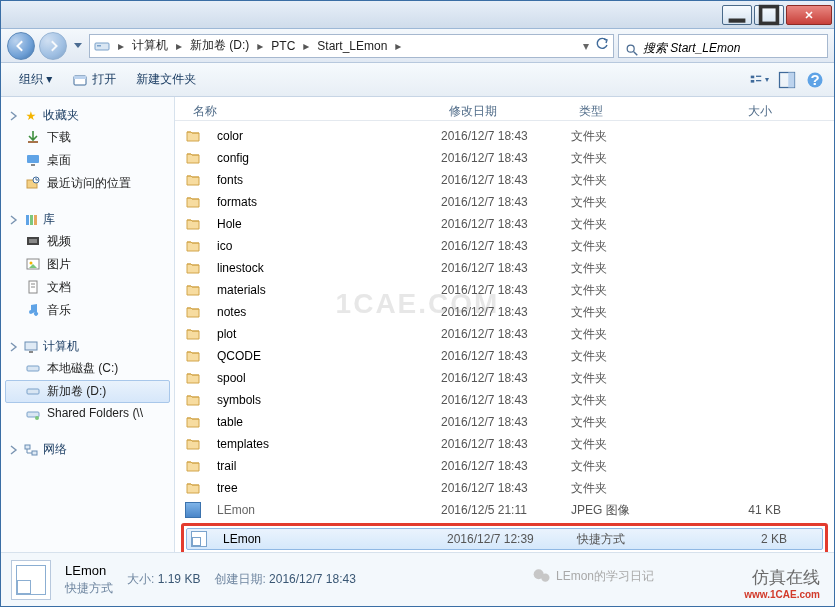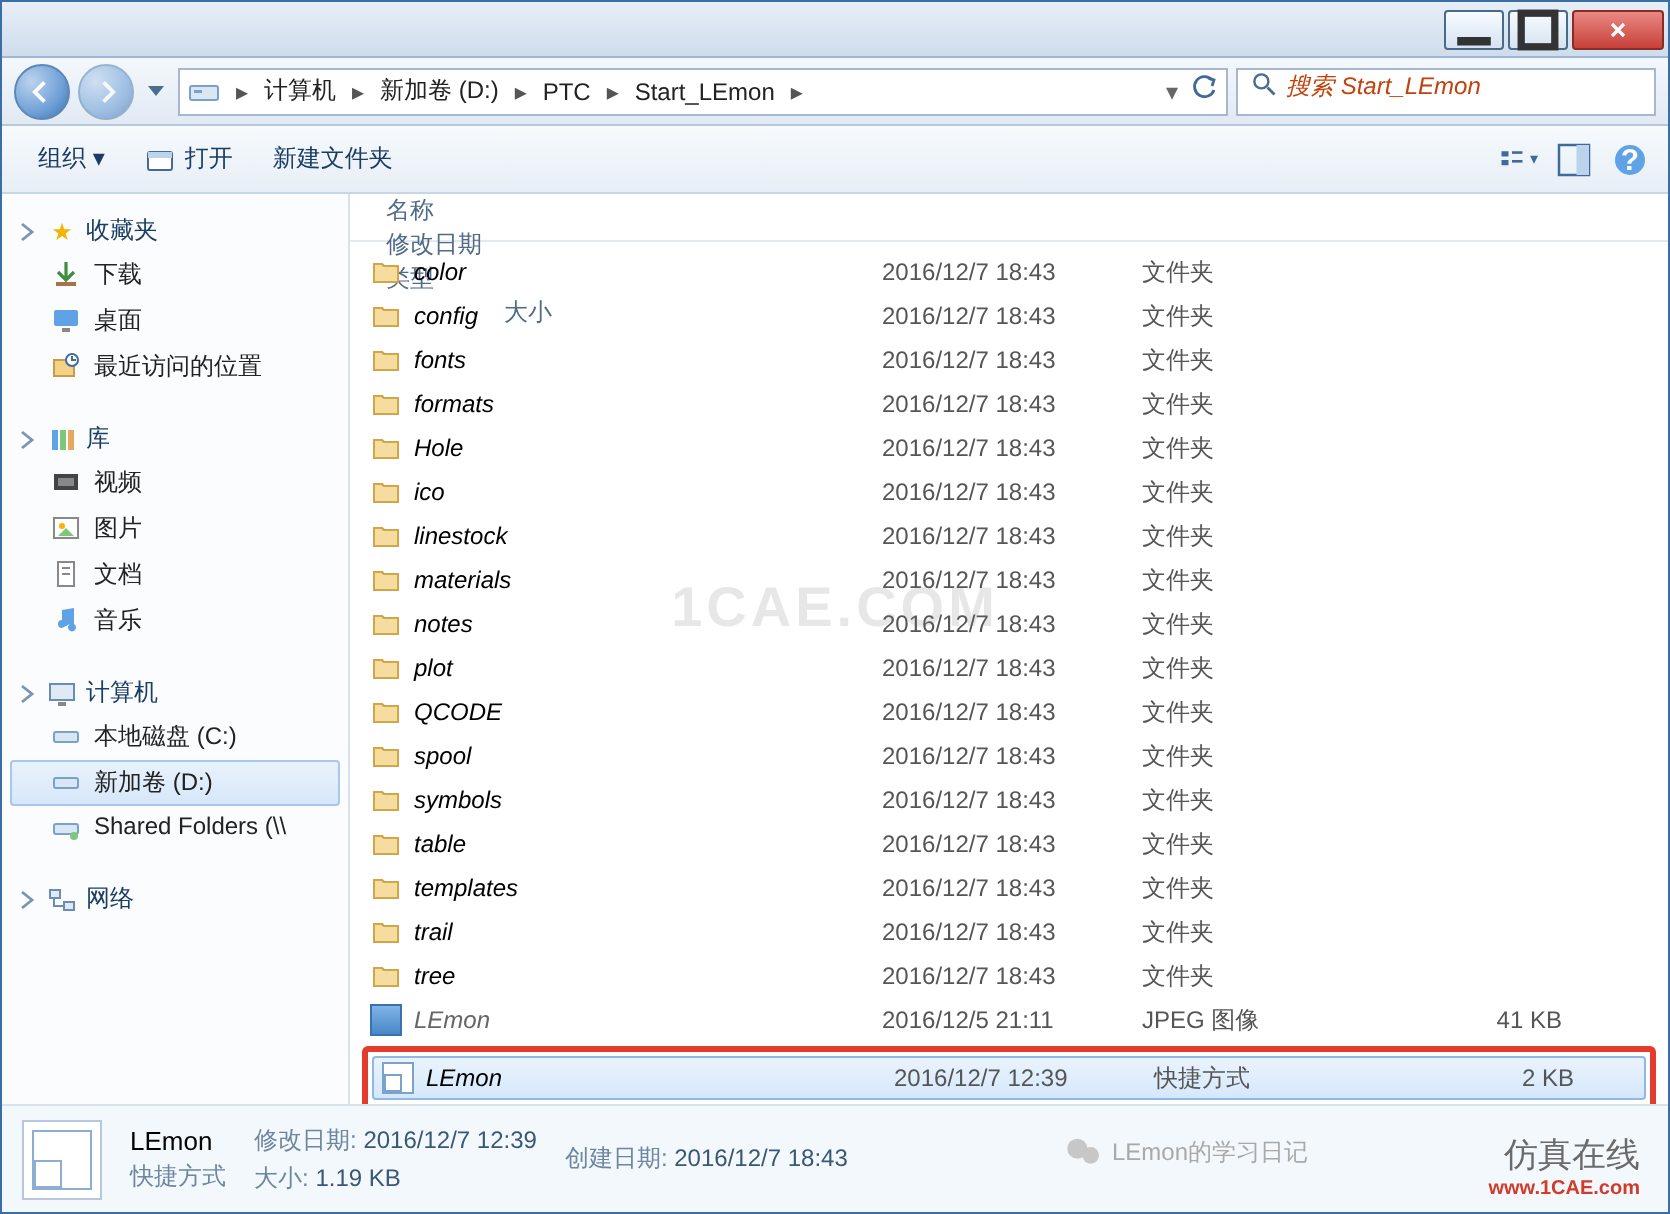--- a/index.html
+++ b/index.html
@@ -17,21 +17,21 @@
 .navbar { height: 34px; background: linear-gradient(#f4f8fc,#e1e9f3); display: flex; align-items: center; padding: 0 6px; gap: 4px; border-bottom: 1px solid #b7c8dd; }
 .nav-btn { width: 28px; height: 28px; border-radius: 14px; background: radial-gradient(circle at 30% 30%, #bcd3ee, #6fa0d6 60%, #3d6fa6); border: 1px solid #5b88b9; display: flex; align-items: center; justify-content: center; color: #fff; }
 .nav-btn.fwd { opacity: .6; }
 .nav-btn svg { width: 12px; height: 12px; }
 .nav-drop { width: 14px; height: 24px; display:flex; align-items:center; justify-content:center; color:#4b6c92;}
 .breadcrumb { flex: 1; height: 24px; border: 1px solid #a6b8cf; background: #fff; display: flex; align-items: center; padding-left: 4px; overflow:hidden;}
 .bc-icon { width: 16px; height: 16px; margin-right: 4px; display:flex;align-items:center;justify-content:center; }
 .bc-seg { display: flex; align-items: center; padding: 0 4px; height: 100%; color: #222; white-space:nowrap;}
 .bc-arrow { width: 14px; display: flex; align-items: center; justify-content: center; color: #555; }
 .bc-right { margin-left:auto; display:flex; align-items:center; padding-right:4px; gap:6px; color:#666;}
-.searchbox { width: 210px; height: 24px; border: 1px solid #a6b8cf; background: #fff; display: flex; align-items: flex-start; padding: 0 6px; color: #c2410c; font-style: italic; }
+.searchbox { width: 210px; height: 24px; border: 1px solid #a6b8cf; background: #fff; display: flex; align-items: flex-end; padding: 0 6px; color: #000000; font-style: italic; }
 .searchbox svg { width:14px;height:14px;margin-right:4px; color:#4b6c92;}
 
 
 .toolbar { height: 34px; background: linear-gradient(#f6fafd,#e7eef5); display: flex; align-items: center; padding: 0 8px; border-bottom: 1px solid #c7d5e5; }
 .tb-btn { padding: 4px 10px; display: flex; align-items: center; gap: 4px; color: #1b3d63; border-radius:2px;}
 .tb-right { margin-left: auto; display:flex; gap:6px; align-items:center; }
 .tb-icon { width:22px;height:22px;display:flex;align-items:center;justify-content:center;color:#3f6a9a;border:1px solid transparent;border-radius:2px;}
 
 
 .body { flex: 1; display: flex; overflow: hidden; }
@@ -40,29 +40,29 @@
 .nav-head { display: flex; align-items: center; gap: 4px; padding: 2px 4px; color: #1b3d63; font-weight: normal; }
 .nav-head svg{width:10px;height:10px;color:#7a94b2;}
 .nav-item { display: flex; gap: 6px; padding: 3px 4px 3px 20px; color: #222; white-space:nowrap;}
 .nav-item.selected { background: linear-gradient(#e9f2fc,#d6e7fa); border:1px solid #a8c7ea; border-radius:2px; padding:2px 3px 2px 19px;}
 .fav-star{color:#f4b400;}
 .ico16{width:16px;height:16px;flex:none;display:flex;align-items:center;justify-content:center;}
 .ico16 svg{width:16px;height:16px;}
 
 
 .main { flex: 1; display: flex; flex-direction: column; overflow: hidden; }
-.columns { height: 24px; display: flex; align-items: flex-start; border-bottom: 1px solid #e4e9ef; color: #4f6b88; padding-left: 10px; flex-direction: column; }
+.columns { height: 24px; display: flex; align-items: flex-end; border-bottom: 1px solid #e4e9ef; color: #4f6b88; padding-left: 10px; }
 .col { padding: 0 8px; border-right:1px solid transparent;}
 .col.name { width: 256px; }
 .col.date { width: 130px; }
 .col.type { width: 110px; }
 .col.size { width: 100px; text-align:right; }
 .filelist { flex: 1; overflow: auto; padding: 4px 6px 6px 6px; }
 .row { display: flex; align-items: center; height: 22px; padding-left: 4px; }
-.row .c-name { width: 256px; display:flex; align-items:center; gap:6px;font-style:italic; }
+.row .c-name { width: 256px; display:flex; align-items:center; gap:16px; }
 .row .c-date { width: 130px; color:#555;}
 .row .c-type { width: 110px; color:#555;}
 .row .c-size { width: 100px; text-align:right; color:#555; }
 .row.selected { background: linear-gradient(#eaf3fd,#d5e8fb); border:1px solid #8fb8e4; border-radius:2px; }
 .row.dim { color:#666; }
 .highlight-box { border: 3px solid #e33b2e; border-radius:3px; margin-top:2px; padding:2px 2px;}
 .folder-ico svg{width:16px;height:16px;}
 .jpeg-ico{width:16px;height:16px;background:linear-gradient(#7fb4e8,#4a86c8);border:1px solid #3b72ad;}
 .lnk-ico{width:16px;height:16px;border:1px solid #7aa3cc;background:#fff;position:relative;}
 .lnk-ico::after{content:"";position:absolute;left:0;bottom:0;width:7px;height:7px;background:#fff;border:1px solid #7aa3cc;}
@@ -622,21 +622,20 @@
 
   <div class="details">
     <div class="thumb">
         <div class="lnk-big"></div>
       </div>
     <div class="det-col">
       <span class="det-title">LEmon</span>
       <span class="det-sub">快捷方式</span>
     </div>
     <div class="det-col">
-      <span><span class="det-sub">修改日期:</span> <span>2016/12/7 12:39</span></span>
       <span><span class="det-sub">大小:</span> <span>1.19 KB</span></span>
     </div>
     <div class="det-col">
       <span><span class="det-sub">创建日期:</span> <span>2016/12/7 18:43</span></span>
     </div>
   </div>
 
   <div class="wm-center">1CAE.COM</div>
   <div class="wechat">
     <svg viewBox="0 0 24 24">

